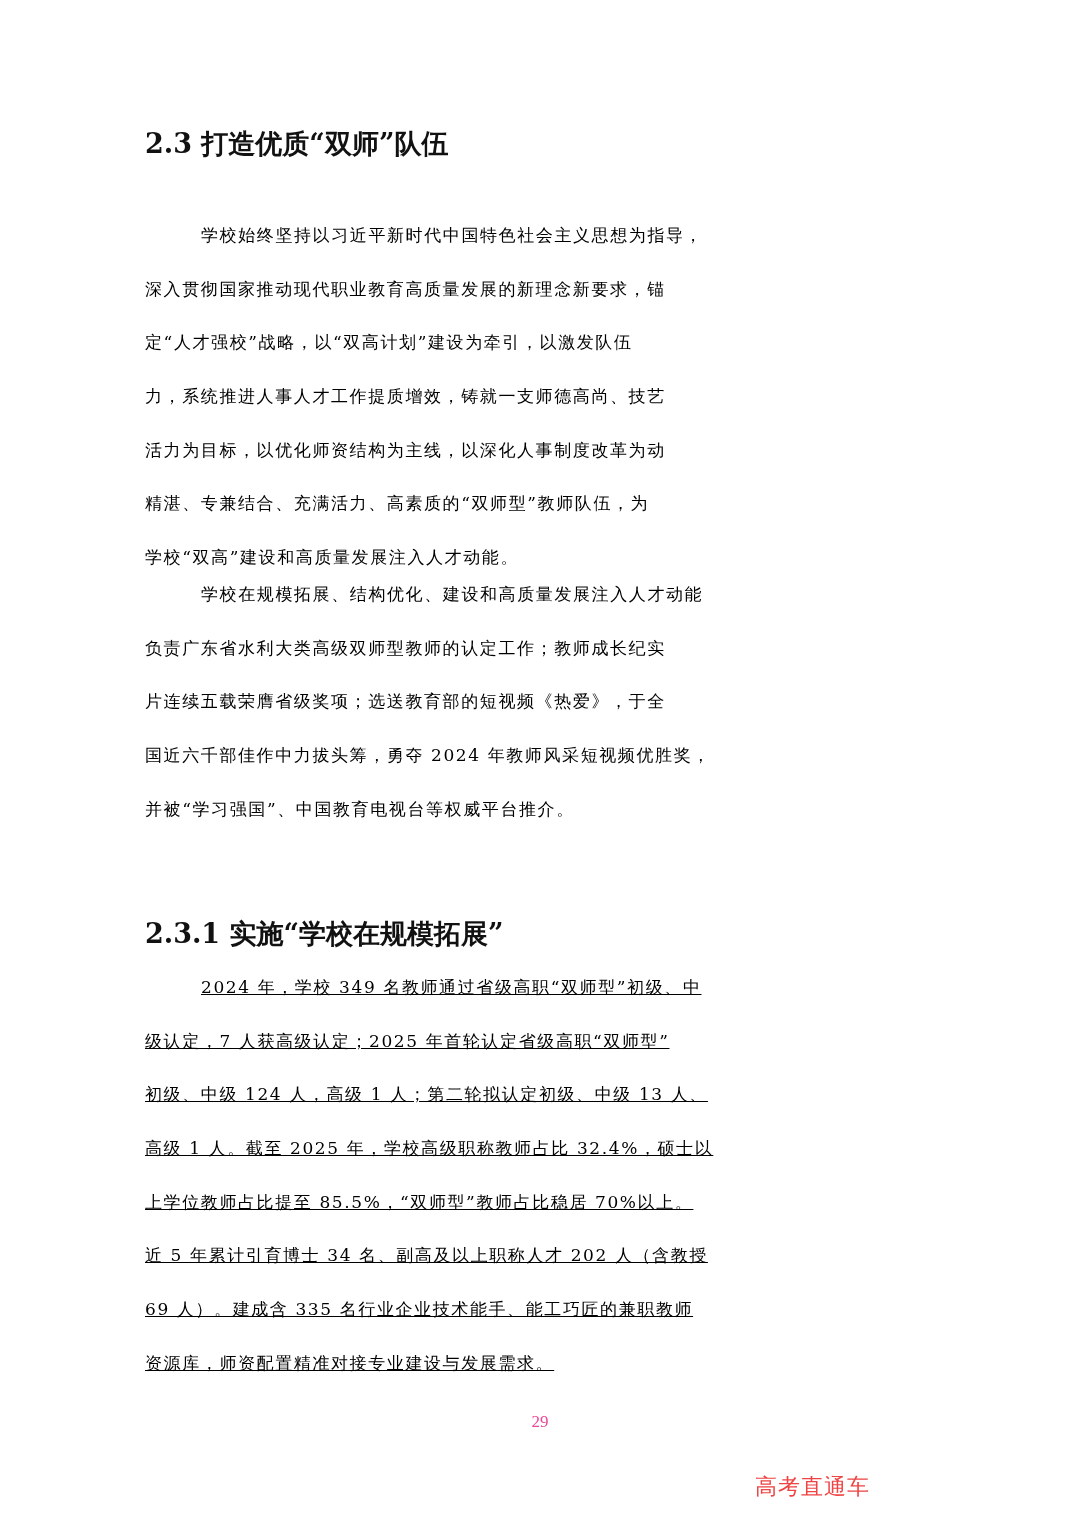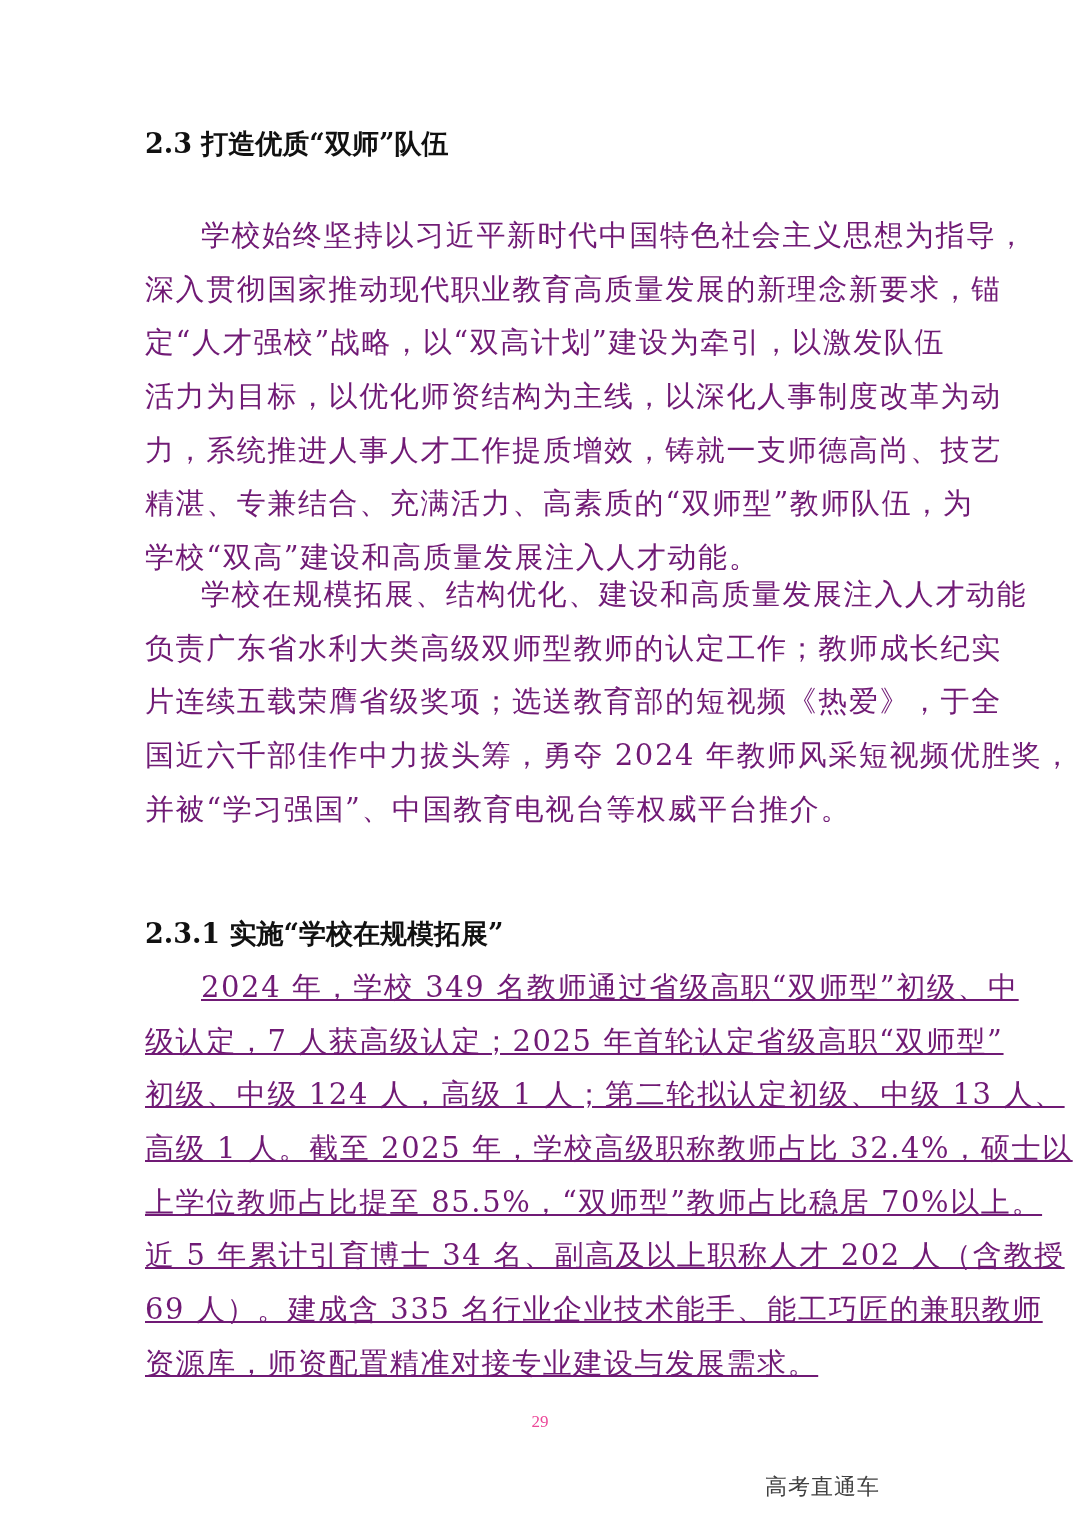--- a/index.html
+++ b/index.html
@@ -37,22 +37,22 @@
     }
     .h-sub {
       top: 914px;
       font-size: 27px;
       line-height: 40px;
     }
     .para {
       position: absolute;
       left: 145px;
       width: 830px;
-      font-size: 29px;
-      color: #701a75;
+      font-size: 17px;
+      color: #000000;
     }
     .line {
       display: block;
       height: 53.7px;
       line-height: 53.7px;
       white-space: nowrap;
       letter-spacing: 1.6px;
     }
     .line.indent {
       padding-left: 56px;
@@ -66,40 +66,40 @@
       left: 0;
       width: 1080px;
       text-align: center;
       font-family: "Liberation Serif", "DejaVu Serif", serif;
       font-size: 17px;
       color: #ec4899;
     }
     .watermark {
       position: absolute;
       top: 1472px;
-      right: 28px;
+      right: 38px;
       font-family: Liberation Mono, monospace;
       font-size: 22px;
-      color: #404040;
+      color: #ef4444;
       letter-spacing: 1px;
     }
   </style>
 </head>
 <body>
 
 <div class="page">
 
   <div class="heading h-main">2.3 打造优质“双师”队伍</div>
 
   <div class="para p1">
     <span class="line indent">学校始终坚持以习近平新时代中国特色社会主义思想为指导，</span>
     <span class="line">深入贯彻国家推动现代职业教育高质量发展的新理念新要求，锚</span>
     <span class="line">定“人才强校”战略，以“双高计划”建设为牵引，以激发队伍</span>
+    <span class="line">力，系统推进人事人才工作提质增效，铸就一支师德高尚、技艺</span>
     <span class="line">活力为目标，以优化师资结构为主线，以深化人事制度改革为动</span>
-    <span class="line">力，系统推进人事人才工作提质增效，铸就一支师德高尚、技艺</span>
     <span class="line">精湛、专兼结合、充满活力、高素质的“双师型”教师队伍，为</span>
     <span class="line">学校“双高”建设和高质量发展注入人才动能。</span>
   </div>
 
   <div class="para p2">
     <span class="line indent">学校在规模拓展、结构优化、建设和高质量发展注入人才动能</span>
     <span class="line">负责广东省水利大类高级双师型教师的认定工作；教师成长纪实</span>
     <span class="line">片连续五载荣膺省级奖项；选送教育部的短视频《热爱》，于全</span>
     <span class="line">国近六千部佳作中力拔头筹，勇夺 2024 年教师风采短视频优胜奖，</span>
     <span class="line">并被“学习强国”、中国教育电视台等权威平台推介。</span>

